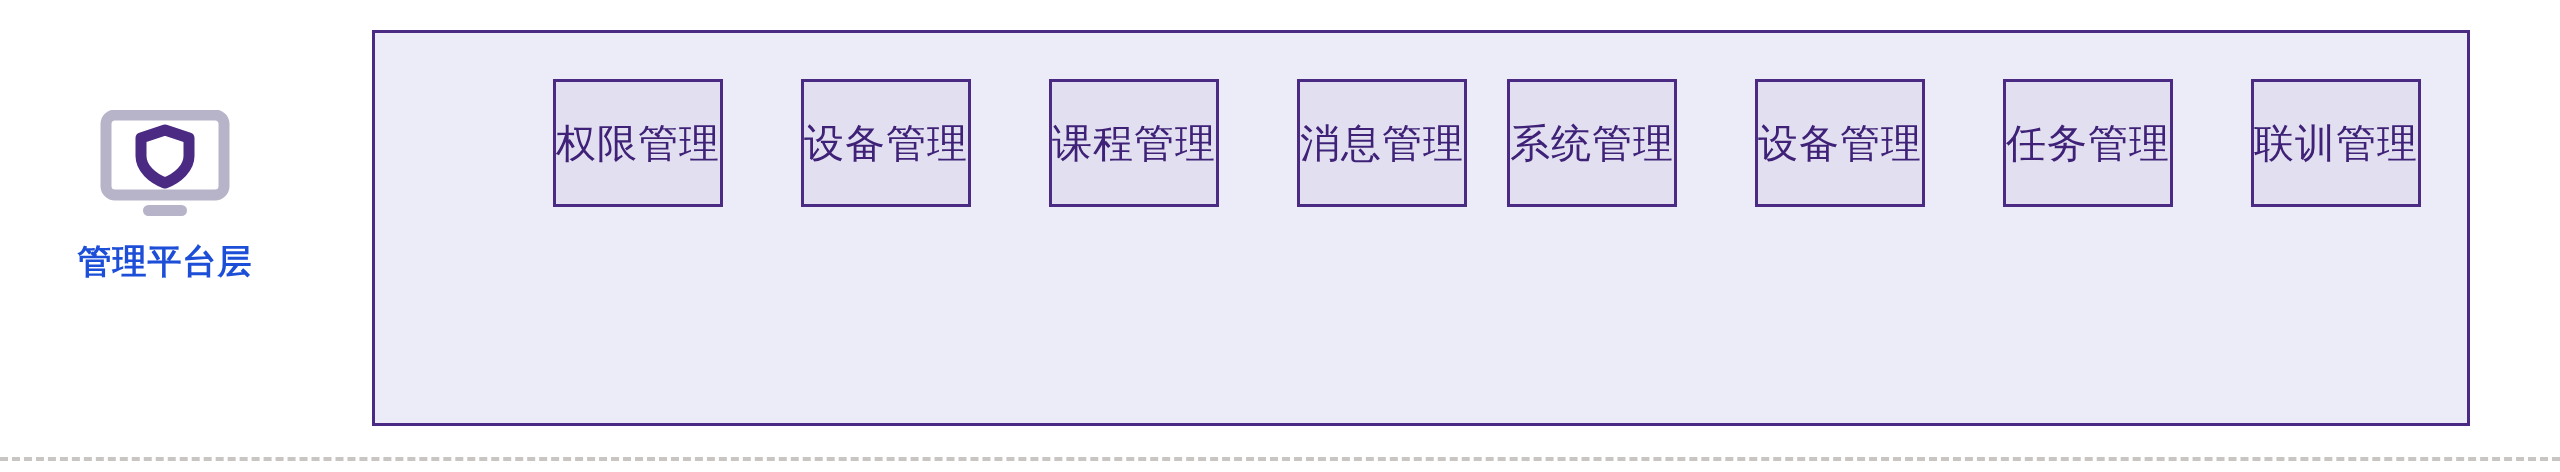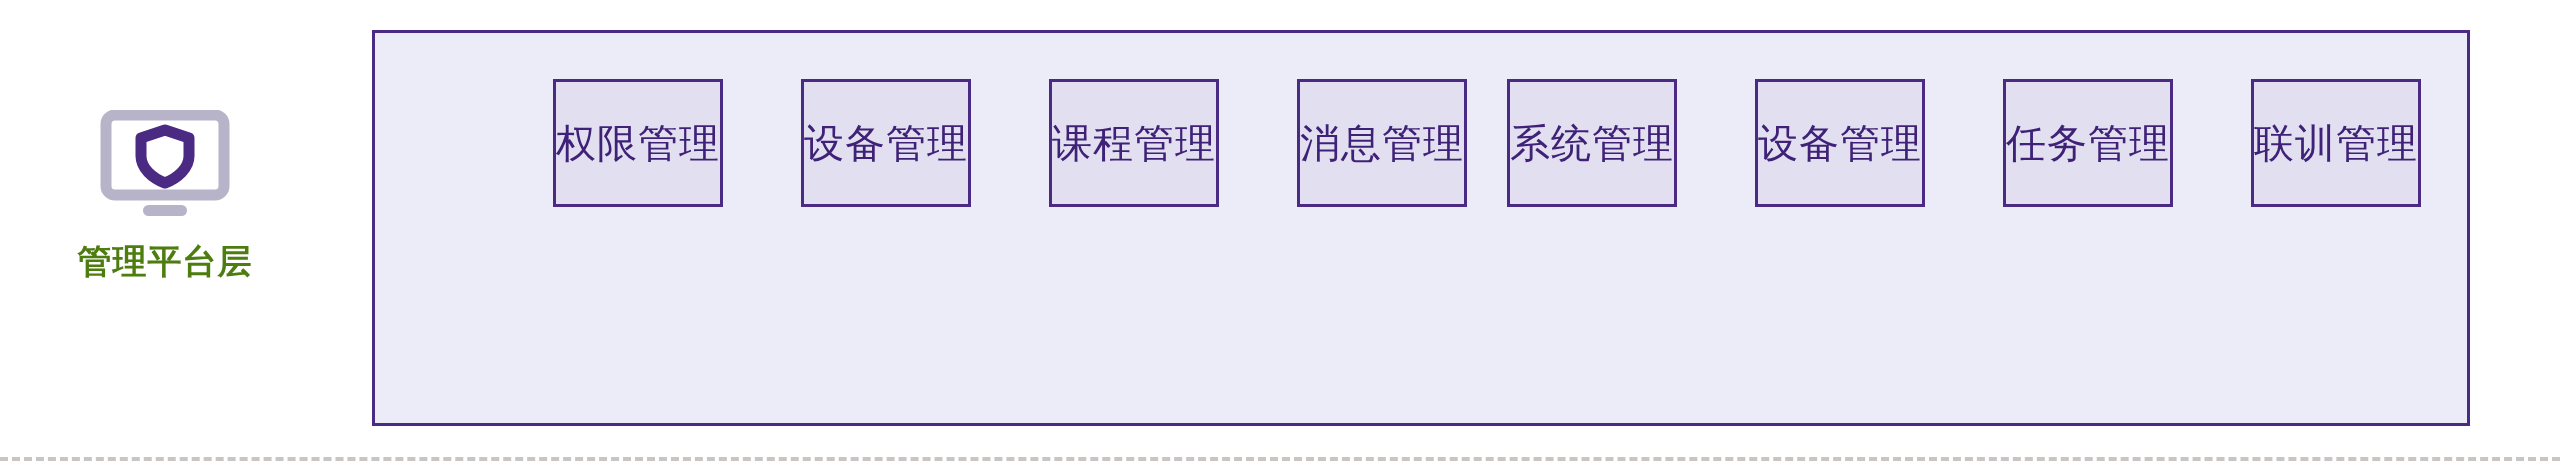--- a/index.html
+++ b/index.html
@@ -38,21 +38,21 @@
     width: 132px;
     height: 108px;
     display: block;
   }
 
   #layer-title {
     margin-top: 26px;
     font-size: 34px;
     font-weight: bold;
     letter-spacing: 1px;
-    color: #4d7c0f;
+    color: #1d4ed8;
     white-space: nowrap;
     line-height: 1;
   }
 
   
   #modules-panel {
     position: absolute;
     left: 372px;
     top: 30px;
     width: 2098px;

